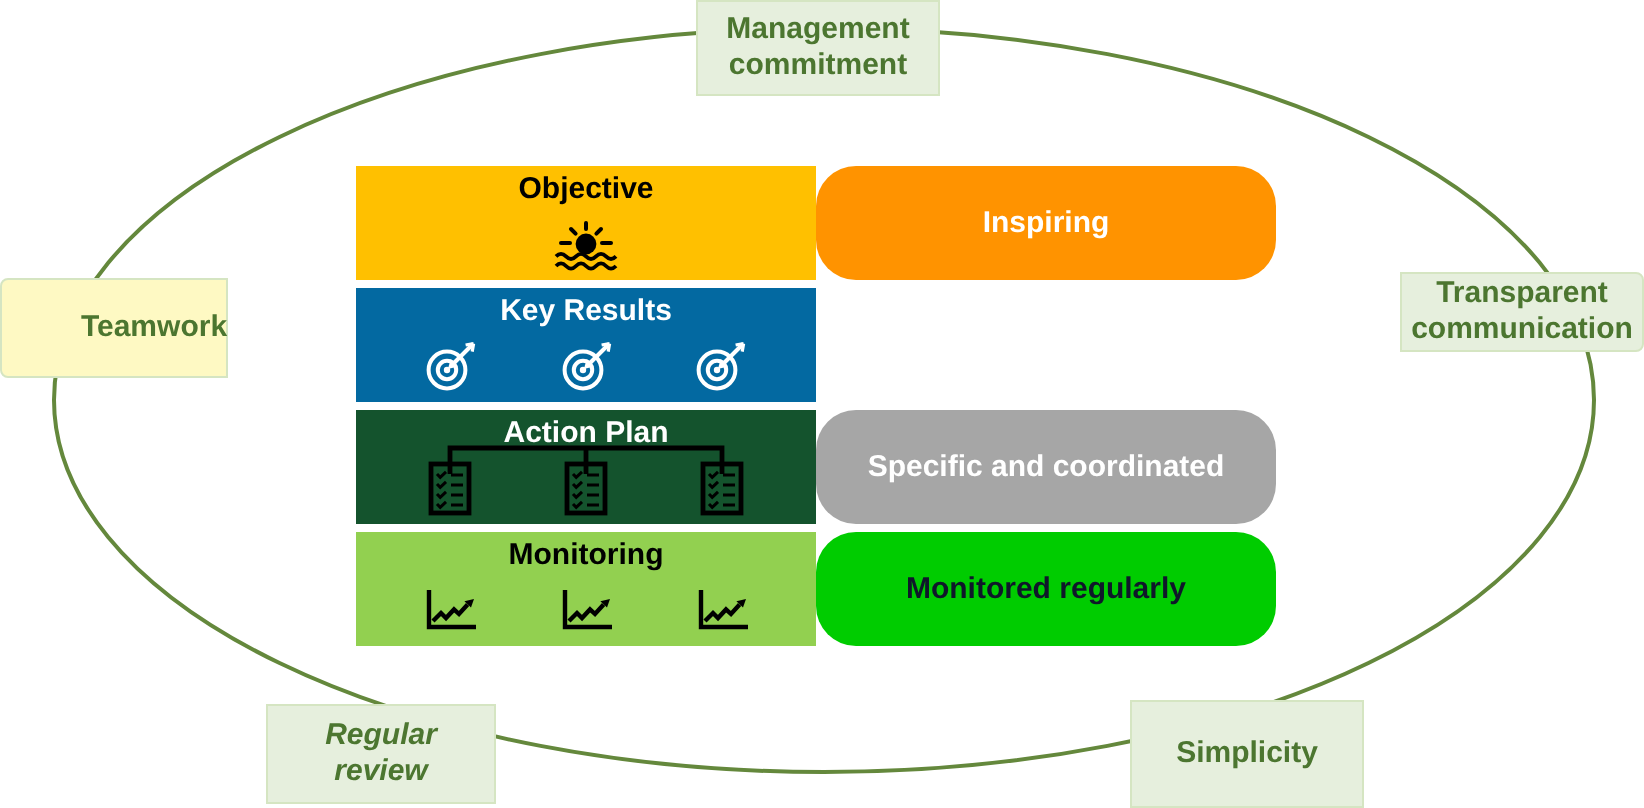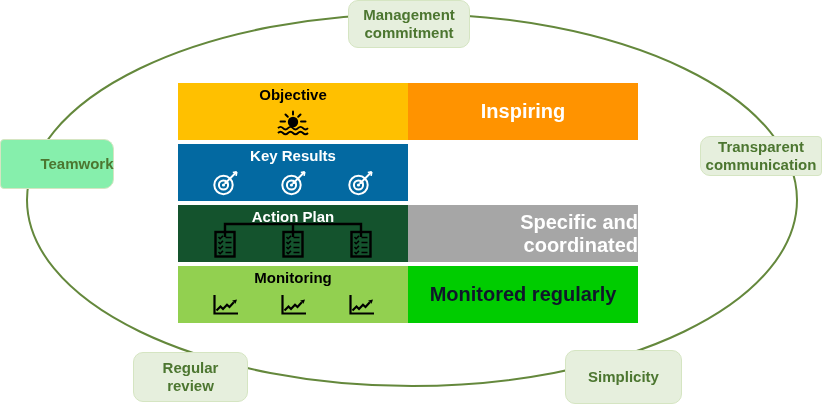--- a/index.html
+++ b/index.html
@@ -12,26 +12,26 @@
   .okr-table{position:absolute;left:178px;top:83px;width:460px;}
   .okr-row{display:flex;height:57px;margin-bottom:4px;}
   .cell{width:230px;box-sizing:border-box;}
   .cell-left{display:flex;flex-direction:column;justify-content:space-between;}
   .row-title{text-align:center;font-weight:bold;font-size:15px;padding-top:3px;line-height:18px;}
   .icon-strip{flex:1;display:flex;align-items:center;justify-content:space-between;position:relative;}
   .icon-strip.single{justify-content:center;}
   .icon-strip.pad34{padding:0 34px;}
   .icon-strip.pad36{padding:0 36px;}
   .icon-strip.pad32{padding:0 32px;}
-  .cell-right{display:flex;align-items:center;justify-content:center;font-weight:bold;font-size:20px;text-align:right;}
+  .cell-right{display:flex;align-items:center;justify-content:center;font-weight:bold;font-size:15px;text-align:left;border-radius:20px;}
   .icon{display:inline-flex;line-height:0;}
   .connector-svg{position:absolute;left:0;top:-5px;width:230px;height:16px;pointer-events:none;}
   
   .bubble{
-    position:absolute;border-radius:10px;display:flex;align-items:center;justify-content:center;
+    position:absolute;border-radius:0;display:flex;align-items:center;justify-content:center;
     text-align:center;font-weight:bold;font-size:15px;line-height:18px;padding:2px 4px;box-sizing:border-box;
   }
   #bubble-management-commitment{left:348px;top:0px;width:122px;height:48px;}
   #bubble-teamwork{left:0px;top:139px;width:114px;height:50px;border-top-left-radius:4px;border-bottom-left-radius:4px;}
   #bubble-transparent-communication{left:700px;top:136px;width:122px;height:40px;border-top-right-radius:4px;border-bottom-right-radius:4px;}
   #bubble-regular-review{left:133px;top:352px;width:115px;height:50px;}
   #bubble-simplicity{left:565px;top:350px;width:117px;height:54px;}
 </style>
 </head>
 <body>
@@ -204,26 +204,26 @@
       <div class="cell cell-right" style="background: rgb(0, 204, 0); color: #0f172a;">
         <span>Monitored regularly</span>
       </div>
     </div>
 
   </div>
 
   <div class="bubble" id="bubble-management-commitment" style="background: rgb(230, 239, 221); color: rgb(76, 118, 48); border: 1px solid rgb(213, 229, 194);">
     <span>Management commitment</span>
   </div>
-  <div class="bubble" id="bubble-teamwork" style="background: #86efac; color: rgb(76, 118, 48); border: 1px solid rgb(213, 229, 194); padding-left: 44px;">
+  <div class="bubble" id="bubble-teamwork" style="background: #fef9c3; color: rgb(76, 118, 48); border: 1px solid rgb(213, 229, 194); padding-left: 44px;">
     <span>Teamwork</span>
   </div>
   <div class="bubble" id="bubble-transparent-communication" style="background: rgb(230, 239, 221); color: rgb(76, 118, 48); border: 1px solid rgb(213, 229, 194);">
     <span>Transparent communication</span>
   </div>
-  <div class="bubble" id="bubble-regular-review" style="background: rgb(230, 239, 221); color: rgb(76, 118, 48); border: 1px solid rgb(213, 229, 194);">
+  <div class="bubble" id="bubble-regular-review" style="background: rgb(230, 239, 221); color: rgb(76, 118, 48); border: 1px solid rgb(213, 229, 194); font-style: italic;">
     <span>Regular review</span>
   </div>
   <div class="bubble" id="bubble-simplicity" style="background: rgb(230, 239, 221); color: rgb(76, 118, 48); border: 1px solid rgb(213, 229, 194);">
     <span>Simplicity</span>
   </div>
 
 </div>
 
 </body></html>

